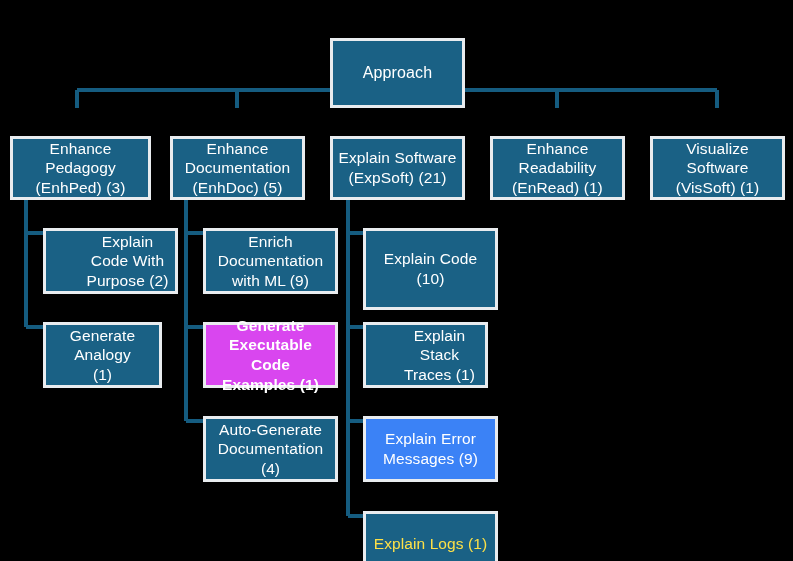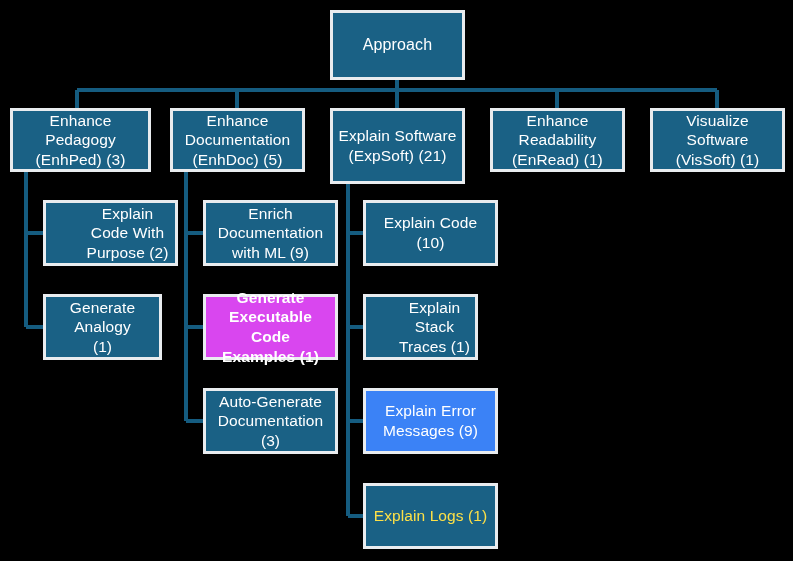--- a/index.html
+++ b/index.html
@@ -19,20 +19,21 @@
     background:#1a6185;
     border:3px solid #e9ecef;
     display:flex;
     align-items:center;
     justify-content:center;
     text-align:center;
     color:#ffffff;
     line-height:1.26;
     letter-spacing:0.1px;
     z-index:2;
+    margin-top:28px;
   }
   .node .lbl{
     display:block;
     padding:0 4px;
     white-space:pre-line;
   }
   .lvl1{font-size:16px;}
   .lvl2{font-size:15.5px;}
   .lvl3{font-size:15.5px;}
 </style>
@@ -69,21 +70,21 @@
       </div>
       <div class="node lvl2" style="left: 10px; top: 108px; width: 141px; height: 64px; background: rgb(26, 97, 133); border-color: rgb(233, 236, 239); color: rgb(255, 255, 255);">
         <span class="lbl">Enhance Pedagogy
 (EnhPed) (3)</span>
       </div>
       <div class="node lvl2" style="left: 170px; top: 108px; width: 135px; height: 64px; background: rgb(26, 97, 133); border-color: rgb(233, 236, 239); color: rgb(255, 255, 255);">
         <span class="lbl">Enhance
 Documentation
 (EnhDoc) (5)</span>
       </div>
-      <div class="node lvl2" style="left: 330px; top: 108px; width: 135px; height: 76px; background: rgb(26, 97, 133); border-color: rgb(233, 236, 239); color: rgb(255, 255, 255);">
+      <div class="node lvl2" style="left: 330px; top: 108px; width: 135px; height: 64px; background: rgb(26, 97, 133); border-color: rgb(233, 236, 239); color: rgb(255, 255, 255);">
         <span class="lbl">Explain Software
 (ExpSoft) (21)</span>
       </div>
       <div class="node lvl2" style="left: 490px; top: 108px; width: 135px; height: 64px; background: rgb(26, 97, 133); border-color: rgb(233, 236, 239); color: rgb(255, 255, 255);">
         <span class="lbl">Enhance
 Readability
 (EnRead) (1)</span>
       </div>
       <div class="node lvl2" style="left: 650px; top: 108px; width: 135px; height: 64px; background: rgb(26, 97, 133); border-color: rgb(233, 236, 239); color: rgb(255, 255, 255);">
         <span class="lbl">Visualize Software
@@ -102,26 +103,26 @@
 Documentation
 with ML (9)</span>
       </div>
       <div class="node lvl3" style="left: 203px; top: 294px; width: 135px; height: 66px; background: #d946ef; border-color: rgb(233, 236, 239); color: rgb(255, 255, 255); font-weight: bold;">
         <span class="lbl">Generate
 Executable Code
 Examples (1)</span>
       </div>
       <div class="node lvl3" style="left: 203px; top: 388px; width: 135px; height: 66px; background: rgb(26, 97, 133); border-color: rgb(233, 236, 239); color: rgb(255, 255, 255);">
         <span class="lbl">Auto-Generate
-Documentation (3)</span>
+Documentation (4)</span>
       </div>
-      <div class="node lvl3" style="left: 363px; top: 200px; width: 135px; height: 66px; background: rgb(26, 97, 133); border-color: rgb(233, 236, 239); color: rgb(255, 255, 255);">
+      <div class="node lvl3" style="left: 363px; top: 200px; width: 135px; height: 82px; background: rgb(26, 97, 133); border-color: rgb(233, 236, 239); color: rgb(255, 255, 255);">
         <span class="lbl">Explain Code (10)</span>
       </div>
-      <div class="node lvl3" style="left: 363px; top: 294px; width: 115px; height: 66px; background: rgb(26, 97, 133); border-color: rgb(233, 236, 239); color: rgb(255, 255, 255); padding-left: 28px;">
+      <div class="node lvl3" style="left: 363px; top: 294px; width: 125px; height: 66px; background: rgb(26, 97, 133); border-color: rgb(233, 236, 239); color: rgb(255, 255, 255); padding-left: 28px;">
         <span class="lbl">Explain Stack
 Traces (1)</span>
       </div>
       <div class="node lvl3" style="left: 363px; top: 388px; width: 135px; height: 66px; background: #3b82f6; border-color: rgb(233, 236, 239); color: rgb(255, 255, 255);">
         <span class="lbl">Explain Error
 Messages (9)</span>
       </div>
       <div class="node lvl3" style="left: 363px; top: 483px; width: 135px; height: 66px; background: rgb(26, 97, 133); border-color: rgb(233, 236, 239); color: #fde047;">
         <span class="lbl">Explain Logs (1)</span>
       </div>

